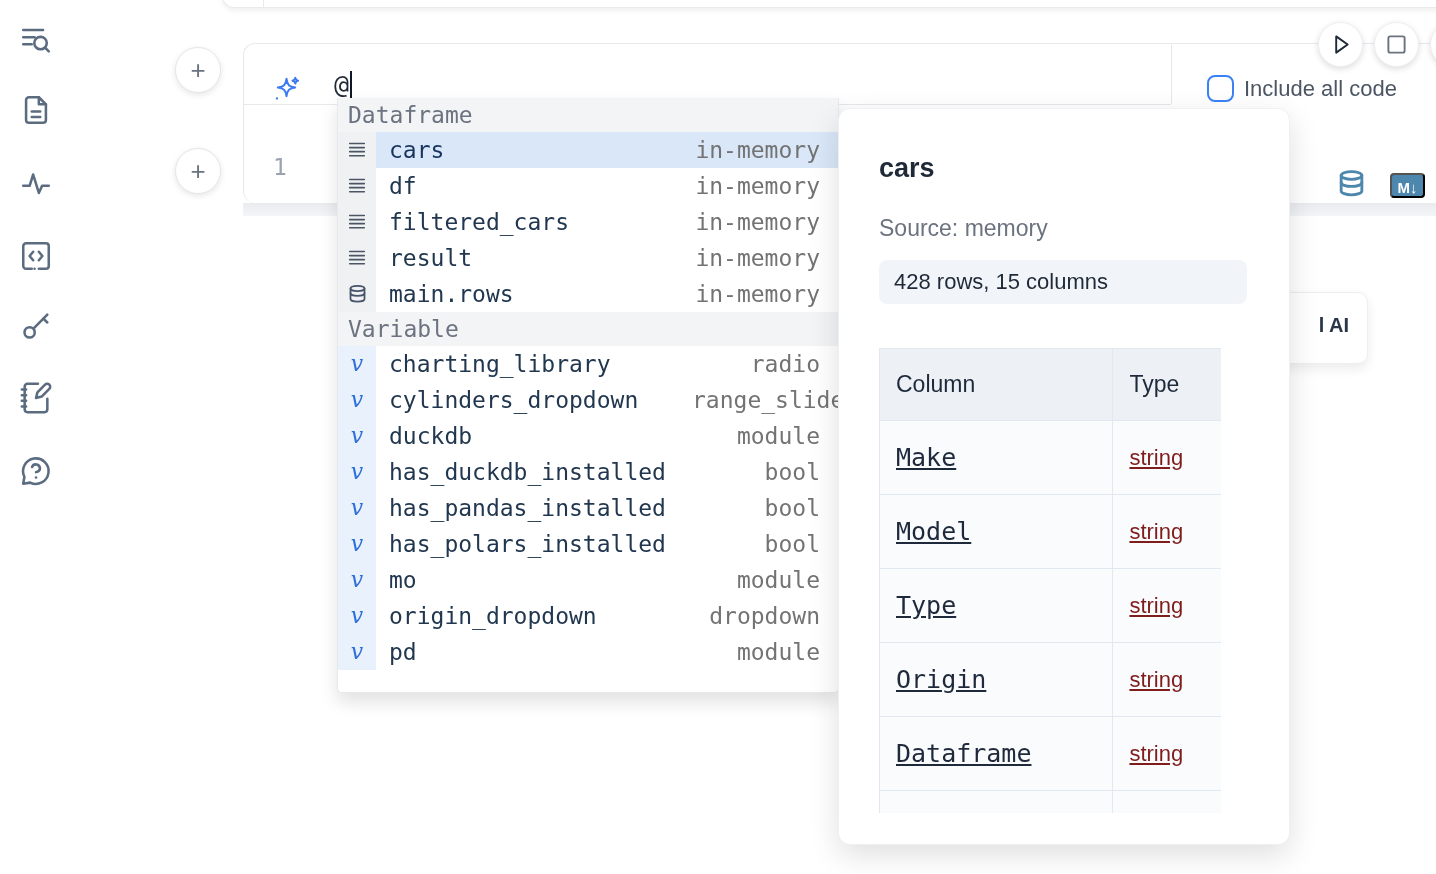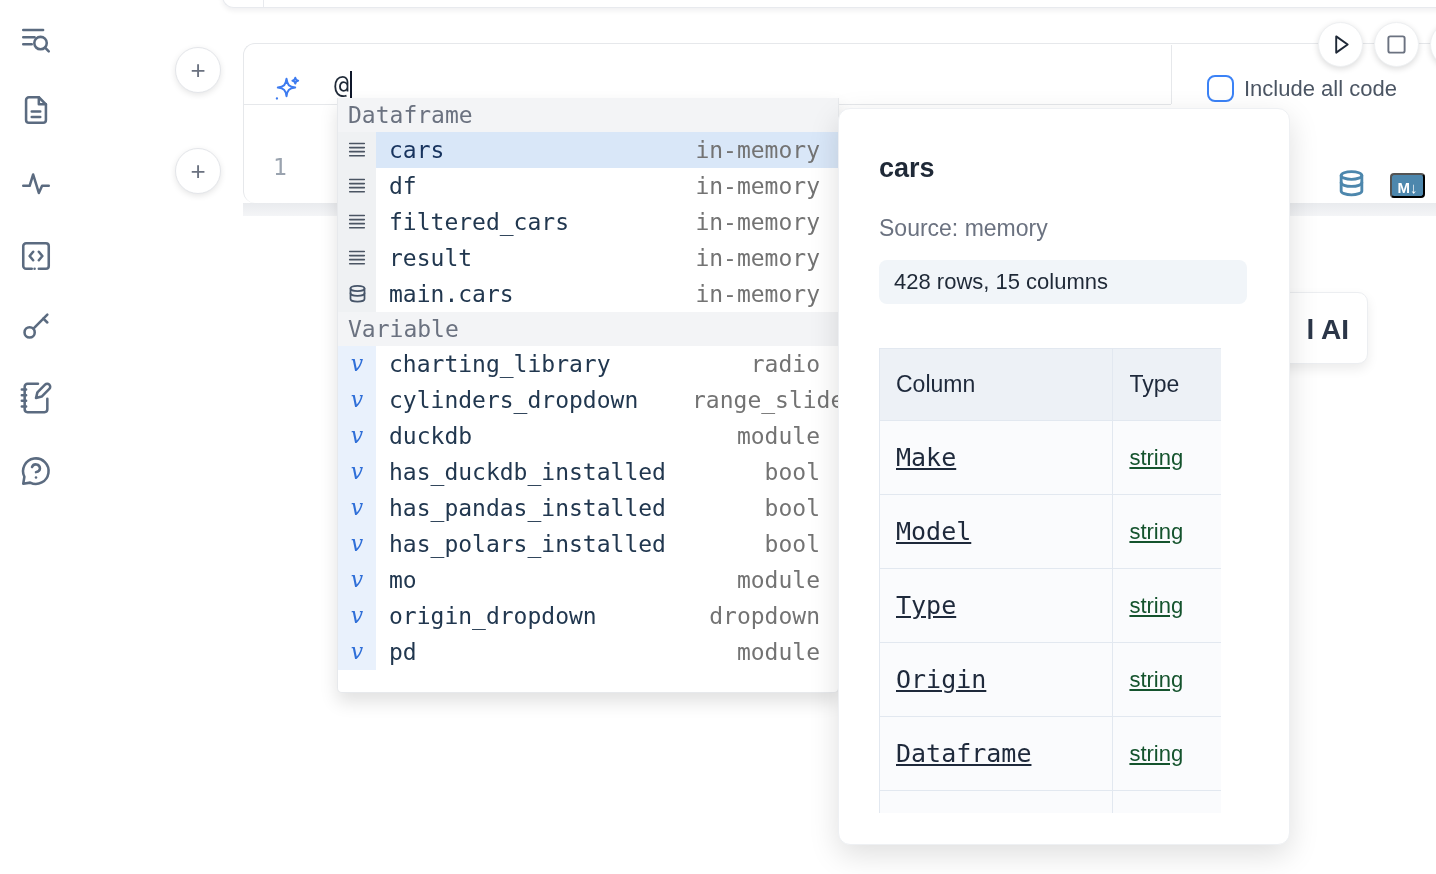--- a/index.html
+++ b/index.html
@@ -45,21 +45,21 @@
                        background:linear-gradient(#e9ebee,#f4f5f7); z-index:0; }
 
   
   .circle-btn { position:absolute; top:22px; width:45px; height:45px; border-radius:50%; background:#fff;
                 border:1px solid #eef0f2; box-shadow:0 2px 6px rgba(0,0,0,.14); z-index:30;
                 display:flex; align-items:center; justify-content:center; }
 
   
   .ai-btn { left:1240px; top:292px; width:128px; height:72px; background:#fff; border:1px solid #eceef1;
             border-radius:10px; box-shadow:0 5px 12px rgba(0,0,0,.08); z-index:5; }
-  .ai-btn span { position:absolute; right:18px; top:21px; font-size:28px; font-weight:600; color:#2b3648; }
+  .ai-btn span { position:absolute; right:18px; top:21px; font-size:20px; font-weight:600; color:#2b3648; }
 
   
   .dropdown { left:337px; top:98px; width:502px; height:595px; background:#fff; z-index:10;
               border:1px solid #e7e9ec; border-top:none; border-radius:0 0 5px 5px;
               box-shadow:0 9px 18px rgba(0,0,0,.12); overflow:hidden;
               font-family:"DejaVu Sans Mono",monospace; font-size:23px; }
   .ac-header { height:34px; line-height:34px; background:#f3f4f6; color:#6b7280; padding-left:10px; }
   .ac-row { display:flex; align-items:center; height:36px; padding-right:18px; background:#fff; }
   .ac-gutter { width:38px; height:36px; flex:none; background:#eff1f3; display:flex;
                align-items:center; justify-content:center; }
@@ -76,21 +76,21 @@
   .popup-title { position:absolute; left:40px; top:44px; font-size:27px; font-weight:bold; color:#1f2937; }
   .popup-source { position:absolute; left:40px; top:94px; font-size:23px; color:#6b7280;margin-top:12px; }
   .shape-badge { position:absolute; left:40px; top:151px; width:368px; height:44px; background:#f1f5f9;
                  border-radius:8px; line-height:44px; padding-left:15px; font-size:22px; color:#1f2937; }
   .tbl-wrap { position:absolute; left:40px; top:239px; width:342px; height:465px; overflow:hidden; }
   table.schema { border-collapse:collapse; width:368px; }
   table.schema th, table.schema td { border:1px solid #e2e8f0; text-align:left; padding-left:16px; }
   table.schema th { height:72px; background:#edf1f6; font-size:23px; color:#1e293b; font-weight:normal; }
   table.schema td { height:74px; background:#fafbfd;text-decoration:underline; }
   td.col-name { width:234px; font-family:"DejaVu Sans Mono",monospace; font-size:25px; color:#1e293b; }
-  td.col-type { width:134px; font-size:22px; color:#14532d; }
+  td.col-type { width:134px; font-size:22px; color:#7f1d1d; }
 </style>
 </head>
 <body>
 
 <nav class="abs sidebar">
   <button class="sb-btn" style="top:23px">
     <svg width="34" height="34" viewBox="0 0 24 24" fill="none" stroke="#5b6b80" stroke-width="1.8" stroke-linecap="round" stroke-linejoin="round">
         <path d="M3 5h14M3 10h8M3 15h6"></path>
         <circle cx="15.2" cy="14.2" r="4.4"></circle>
         <path d="M18.4 17.4 21 20"></path>
@@ -237,21 +237,21 @@
   <div class="ac-section">
     <div class="ac-items">
   <div class="ac-row">
     <span class="ac-gutter">
             <svg width="21" height="21" viewBox="0 0 24 24" fill="none" stroke="#475569" stroke-width="2" stroke-linecap="round">
               <ellipse cx="12" cy="5" rx="8" ry="3"></ellipse>
               <path d="M4 5v5.5c0 1.66 3.58 3 8 3s8-1.34 8-3V5"></path>
               <path d="M4 10.5V17c0 1.66 3.58 3 8 3s8-1.34 8-3v-6.5"></path>
             </svg>
           </span>
-    <span class="ac-label">main.cars</span>
+    <span class="ac-label">main.rows</span>
     <span class="ac-detail">in-memory</span>
   </div>
 </div>
   </div>
 
   <div class="ac-section var-section">
     <div class="ac-header">Variable</div>
     <div class="ac-items">
   <div class="ac-row">
     <span class="ac-gutter">

